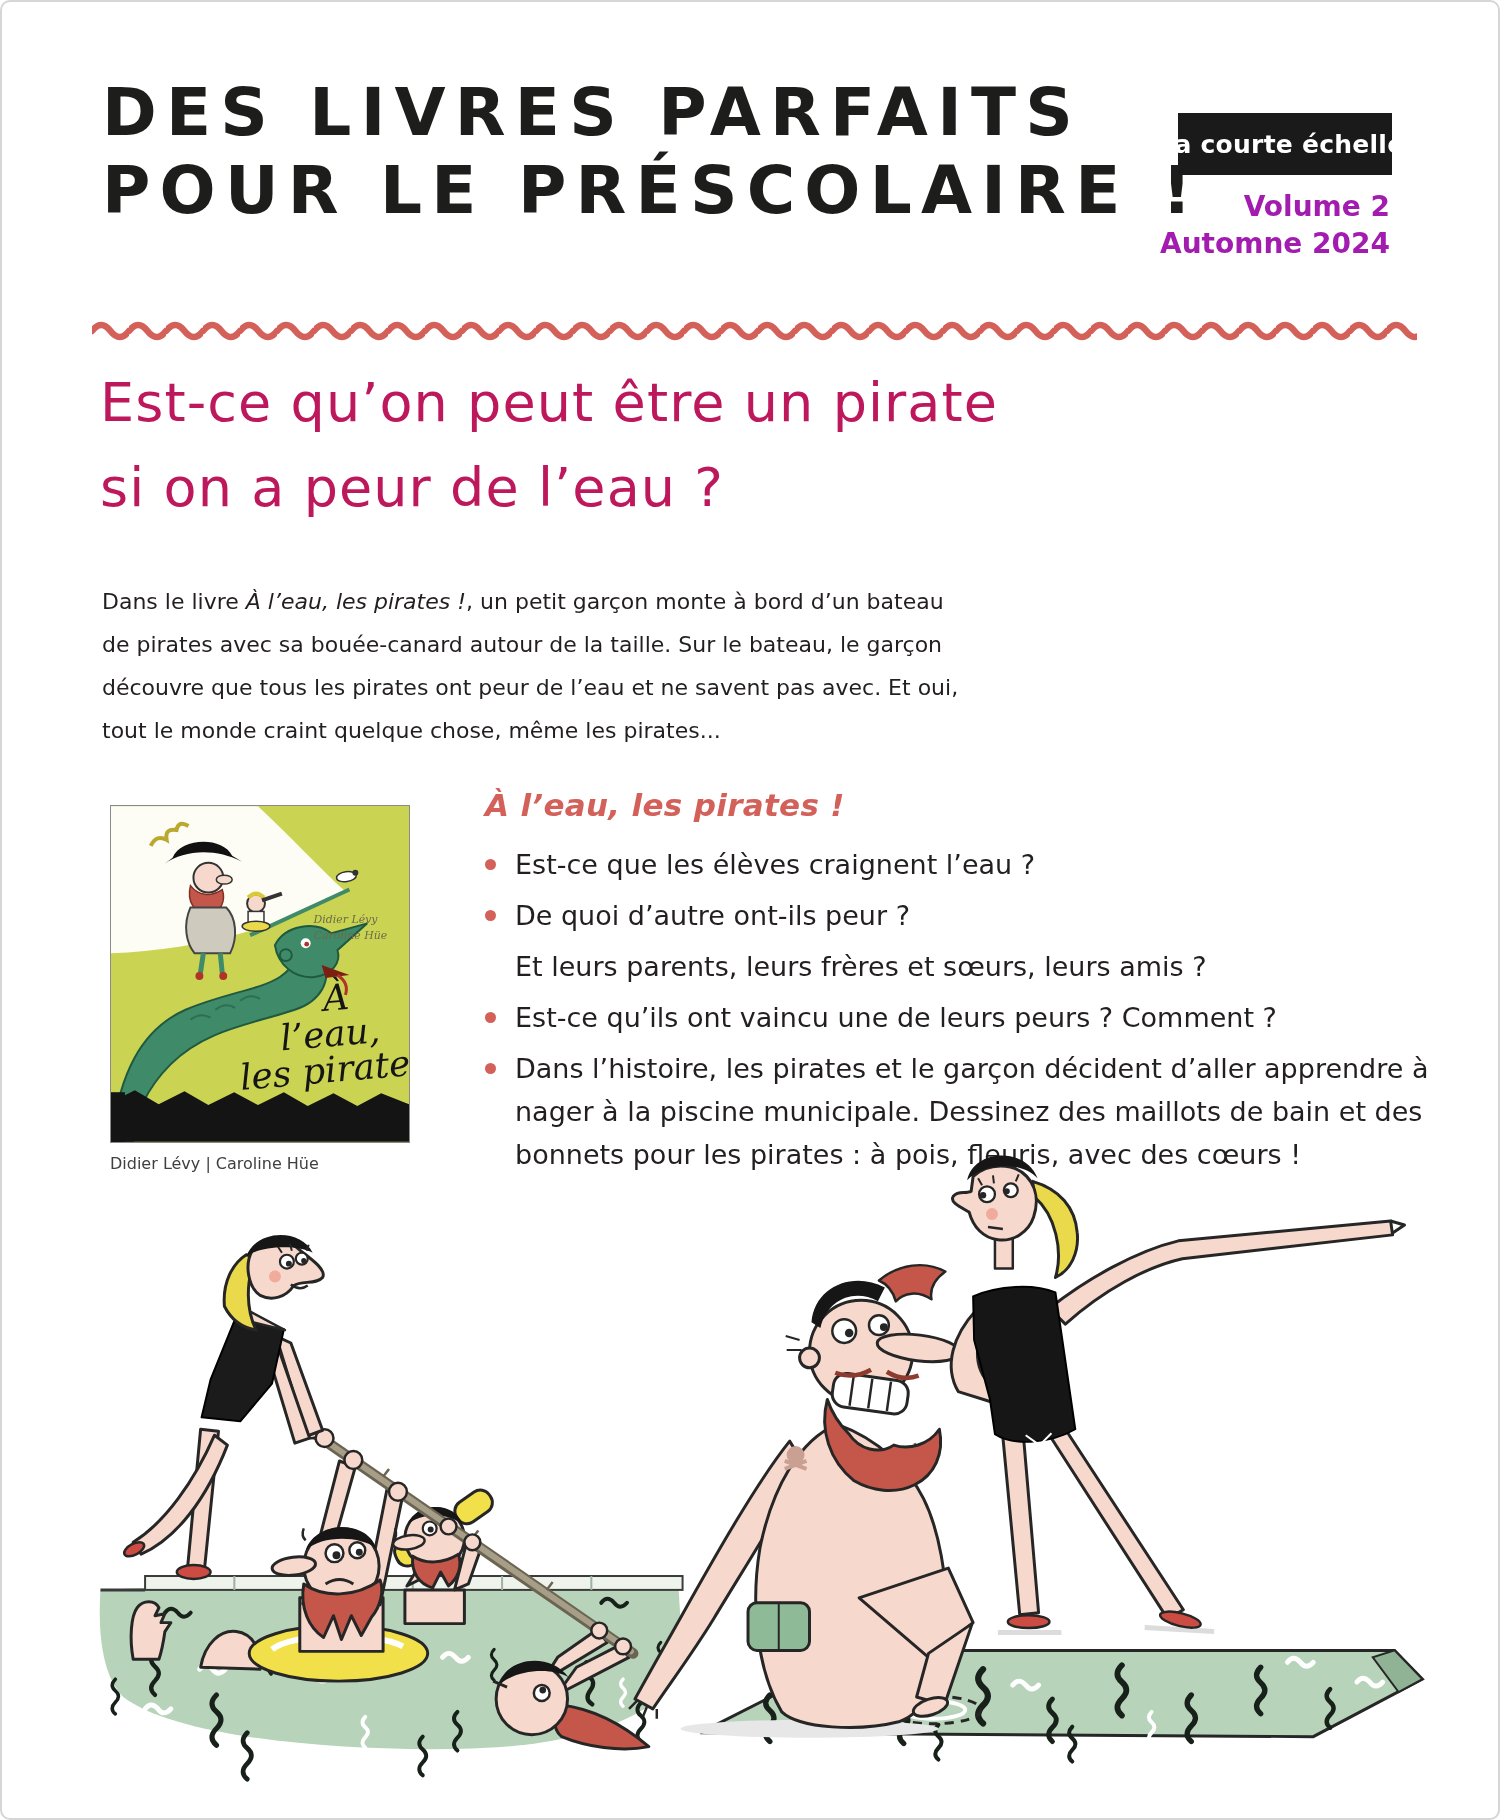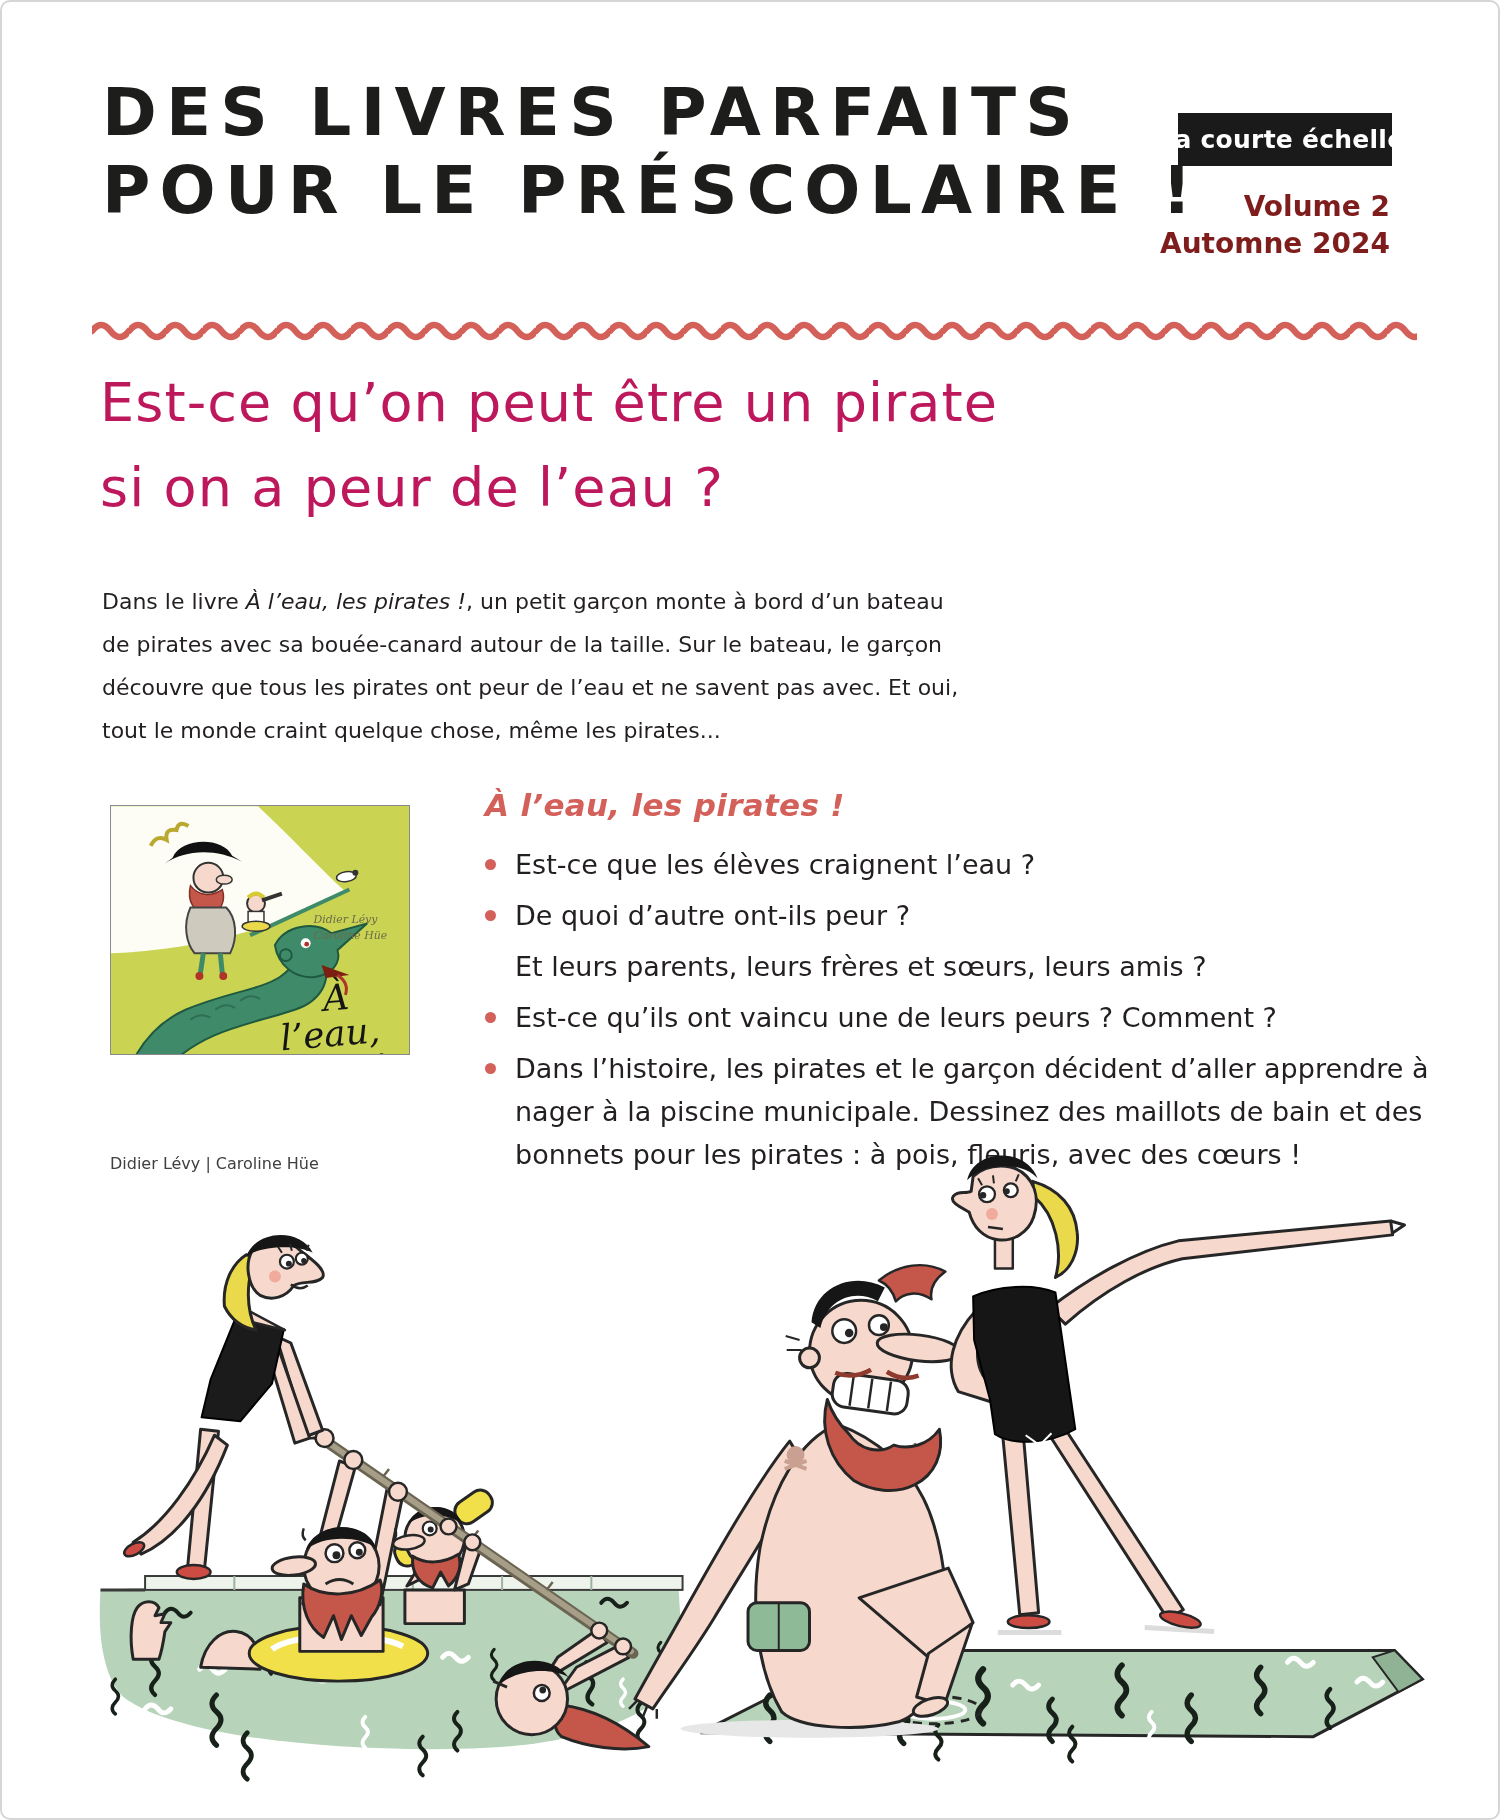--- a/index.html
+++ b/index.html
@@ -1,34 +1,34 @@
 <!DOCTYPE html>
 <html lang="fr"><head>
 <meta charset="utf-8">
 <style>
   html,body{margin:0;padding:0;background:#fff;}
   .page{position:relative;width:1496px;height:1816px;background:#ffffff;border:2px solid #d6d6d6;
         border-radius:10px;overflow:hidden;font-family:"DejaVu Sans",sans-serif;color:#231f20;}
   
   .main-title{position:absolute;left:100px;top:72px;font-size:66px;line-height:78px;
               letter-spacing:.14em;color:#1d1d1b;font-weight:700;white-space:nowrap;}
-  .logo-box{position:absolute;left:1176px;top:111px;width:214px;height:53px;background:#1a1a1a;
+  .logo-box{position:absolute;left:1176px;top:111px;width:214px;height:62px;background:#1a1a1a;
             display:flex;align-items:center;justify-content:center;}
   .logo-box span{color:#ffffff;font-size:25px;font-weight:700;letter-spacing:.01em;white-space:nowrap;}
-  .volume-block{position:absolute;right:108px;top:186px;text-align:right;color:#7f1d1d;
+  .volume-block{position:absolute;right:108px;top:186px;text-align:right;color:#a21caf;
                 font-weight:700;font-size:28px;line-height:37px;white-space:nowrap;}
   .wavy{position:absolute;left:90px;top:315px;}
   
   .h1{position:absolute;left:98px;top:358px;font-size:54px;line-height:85px;letter-spacing:.02em;
       color:#be185d;font-weight:400;white-space:nowrap;}
   .intro{position:absolute;left:100px;top:578px;font-size:22px;line-height:43px;color:#231f20;}
   .intro .p-line{white-space:nowrap;}
   .intro em{font-style:italic;}
   
-  .cover{position:absolute;left:108px;top:803px;width:300px;height:250px;border:1px solid #8a8a8a;
+  .cover{position:absolute;left:108px;top:803px;width:300px;height:338px;border:1px solid #8a8a8a;
          box-sizing:border-box;overflow:hidden;background:#cbd452;}
   .cover svg{display:block;}
   .cover-caption{position:absolute;left:108px;top:1152px;font-size:16px;font-weight:400;
                  color:#404040;white-space:nowrap;}
   
   .activity{position:absolute;left:483px;top:785px;width:930px;}
   .activity-heading{color:#d4605a;font-size:31px;font-weight:700;font-style:italic;
                     letter-spacing:.01em;white-space:nowrap;}
   .activity-list{list-style:none;margin:20px 0 0 0;padding:0;font-size:27px;line-height:43px;}
   .activity-list li{position:relative;padding-left:30px;margin-bottom:8px;}

